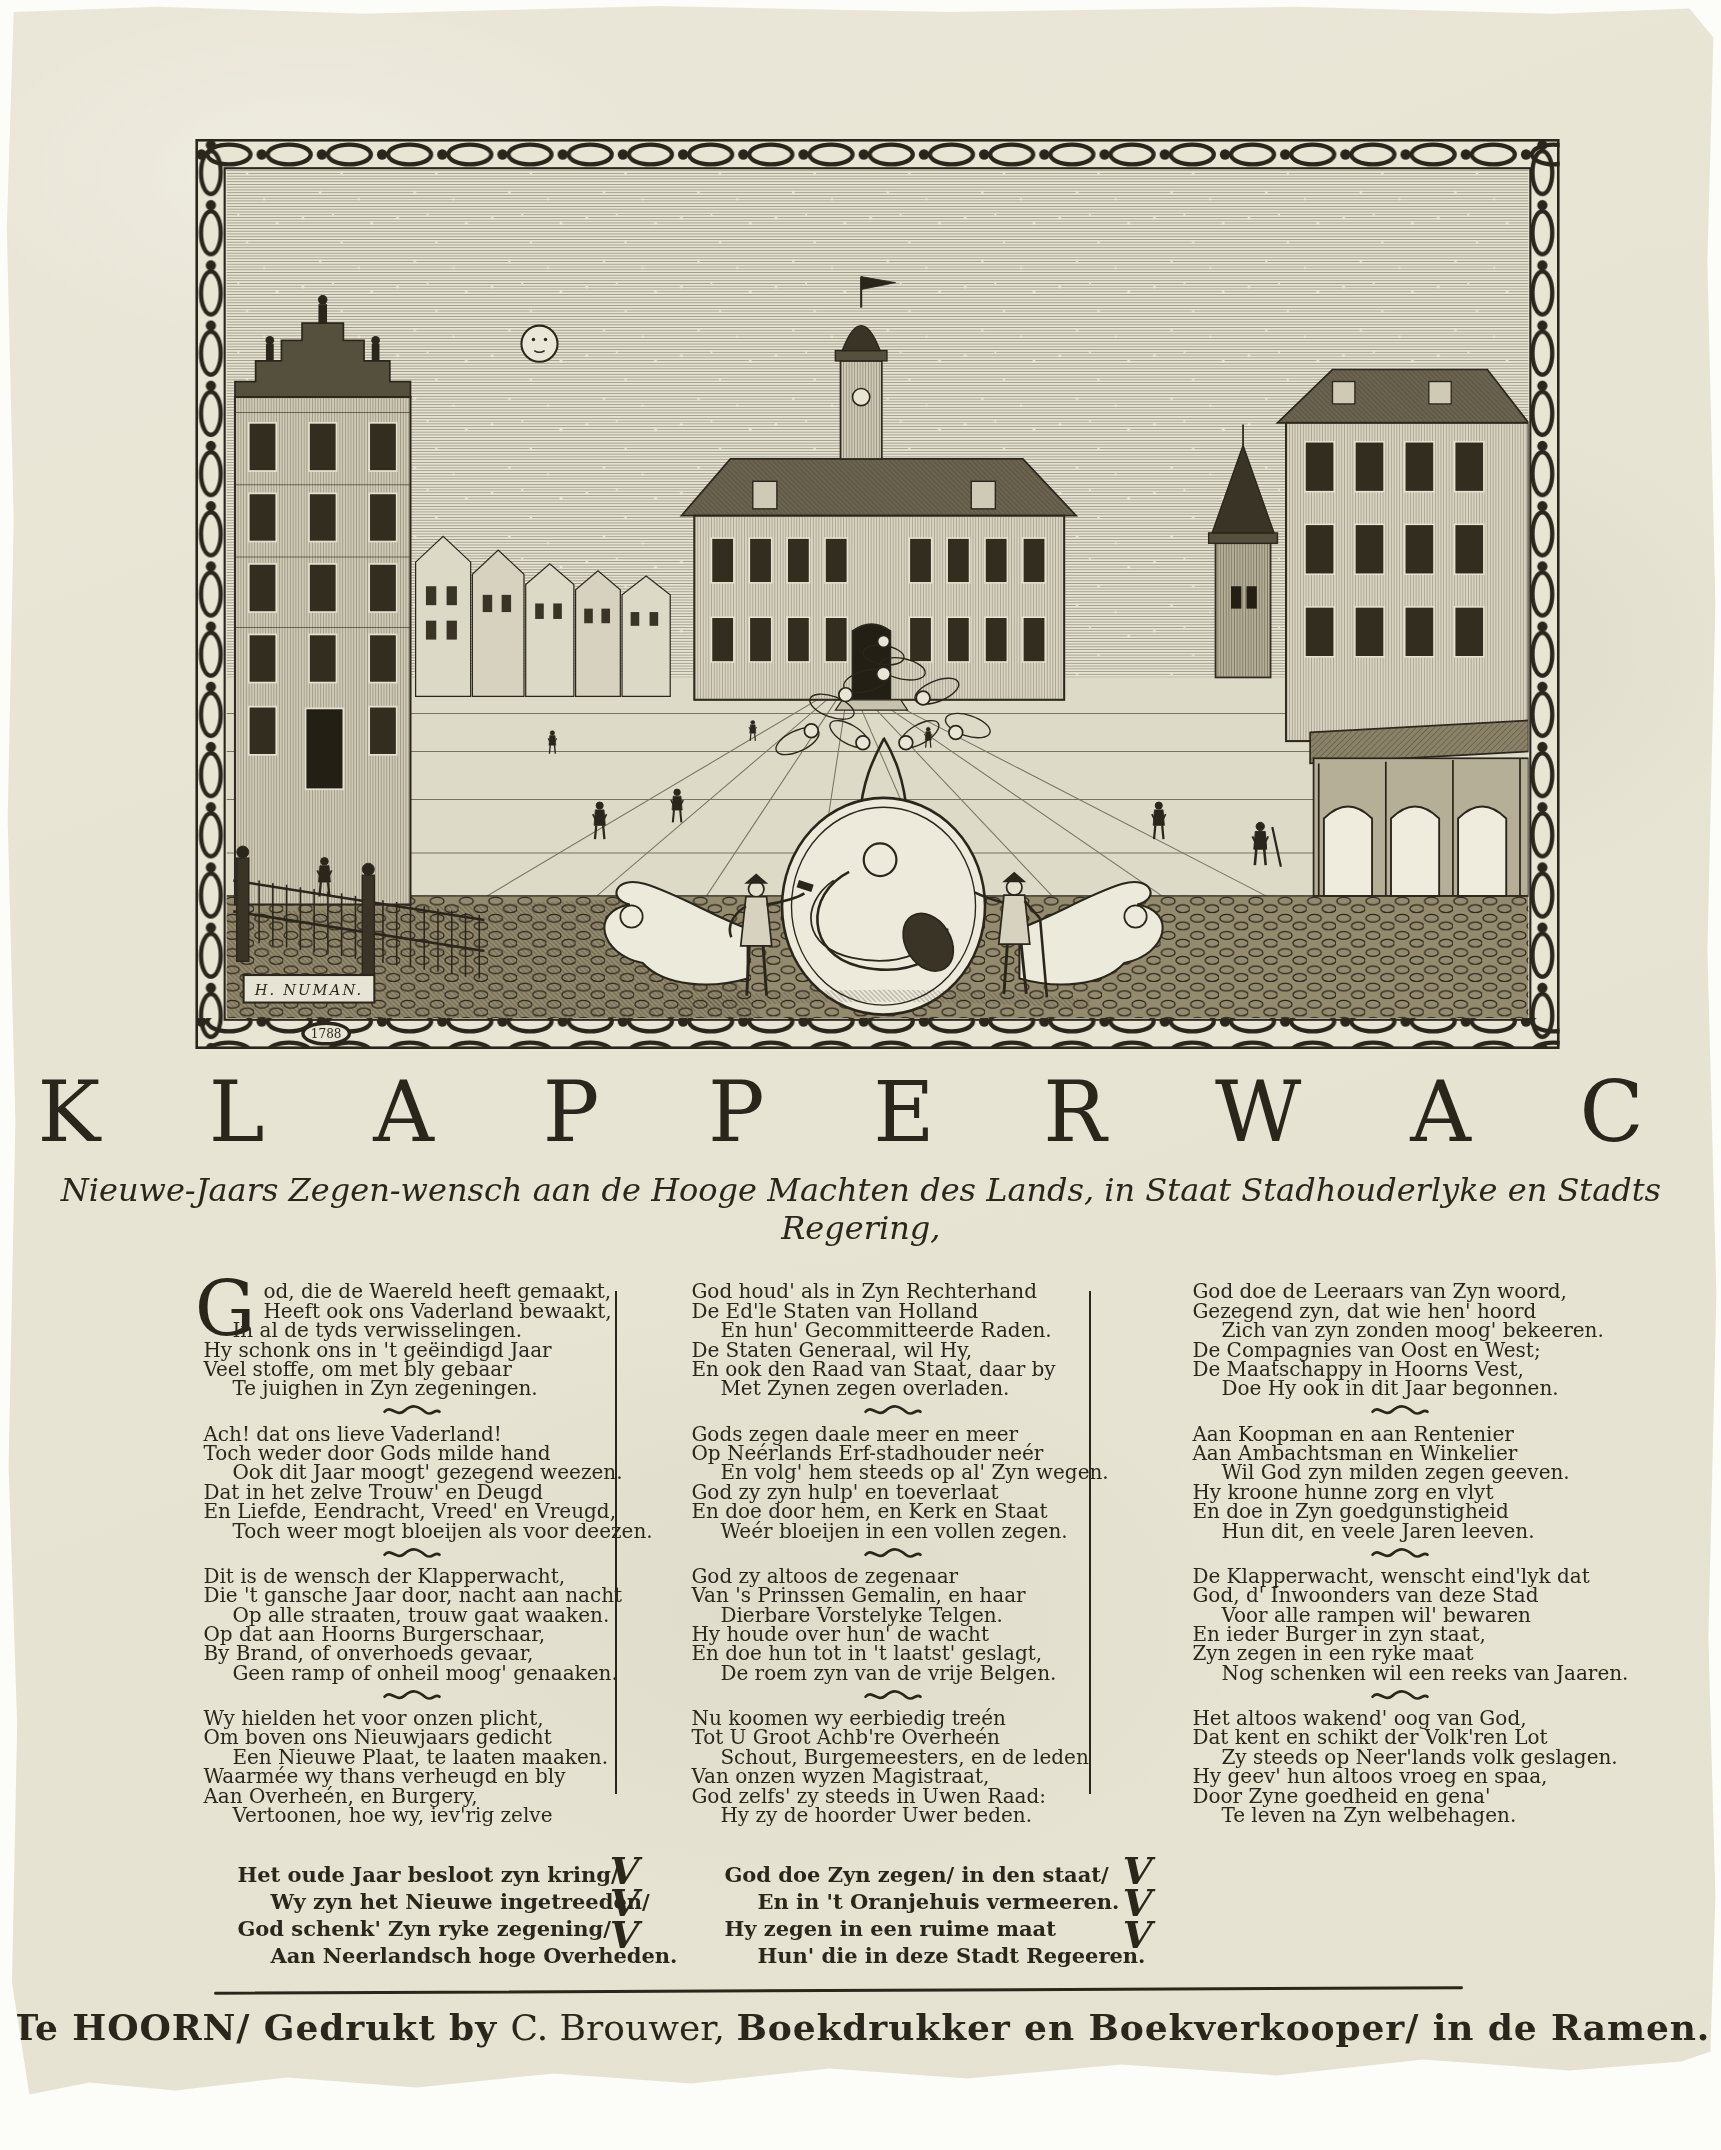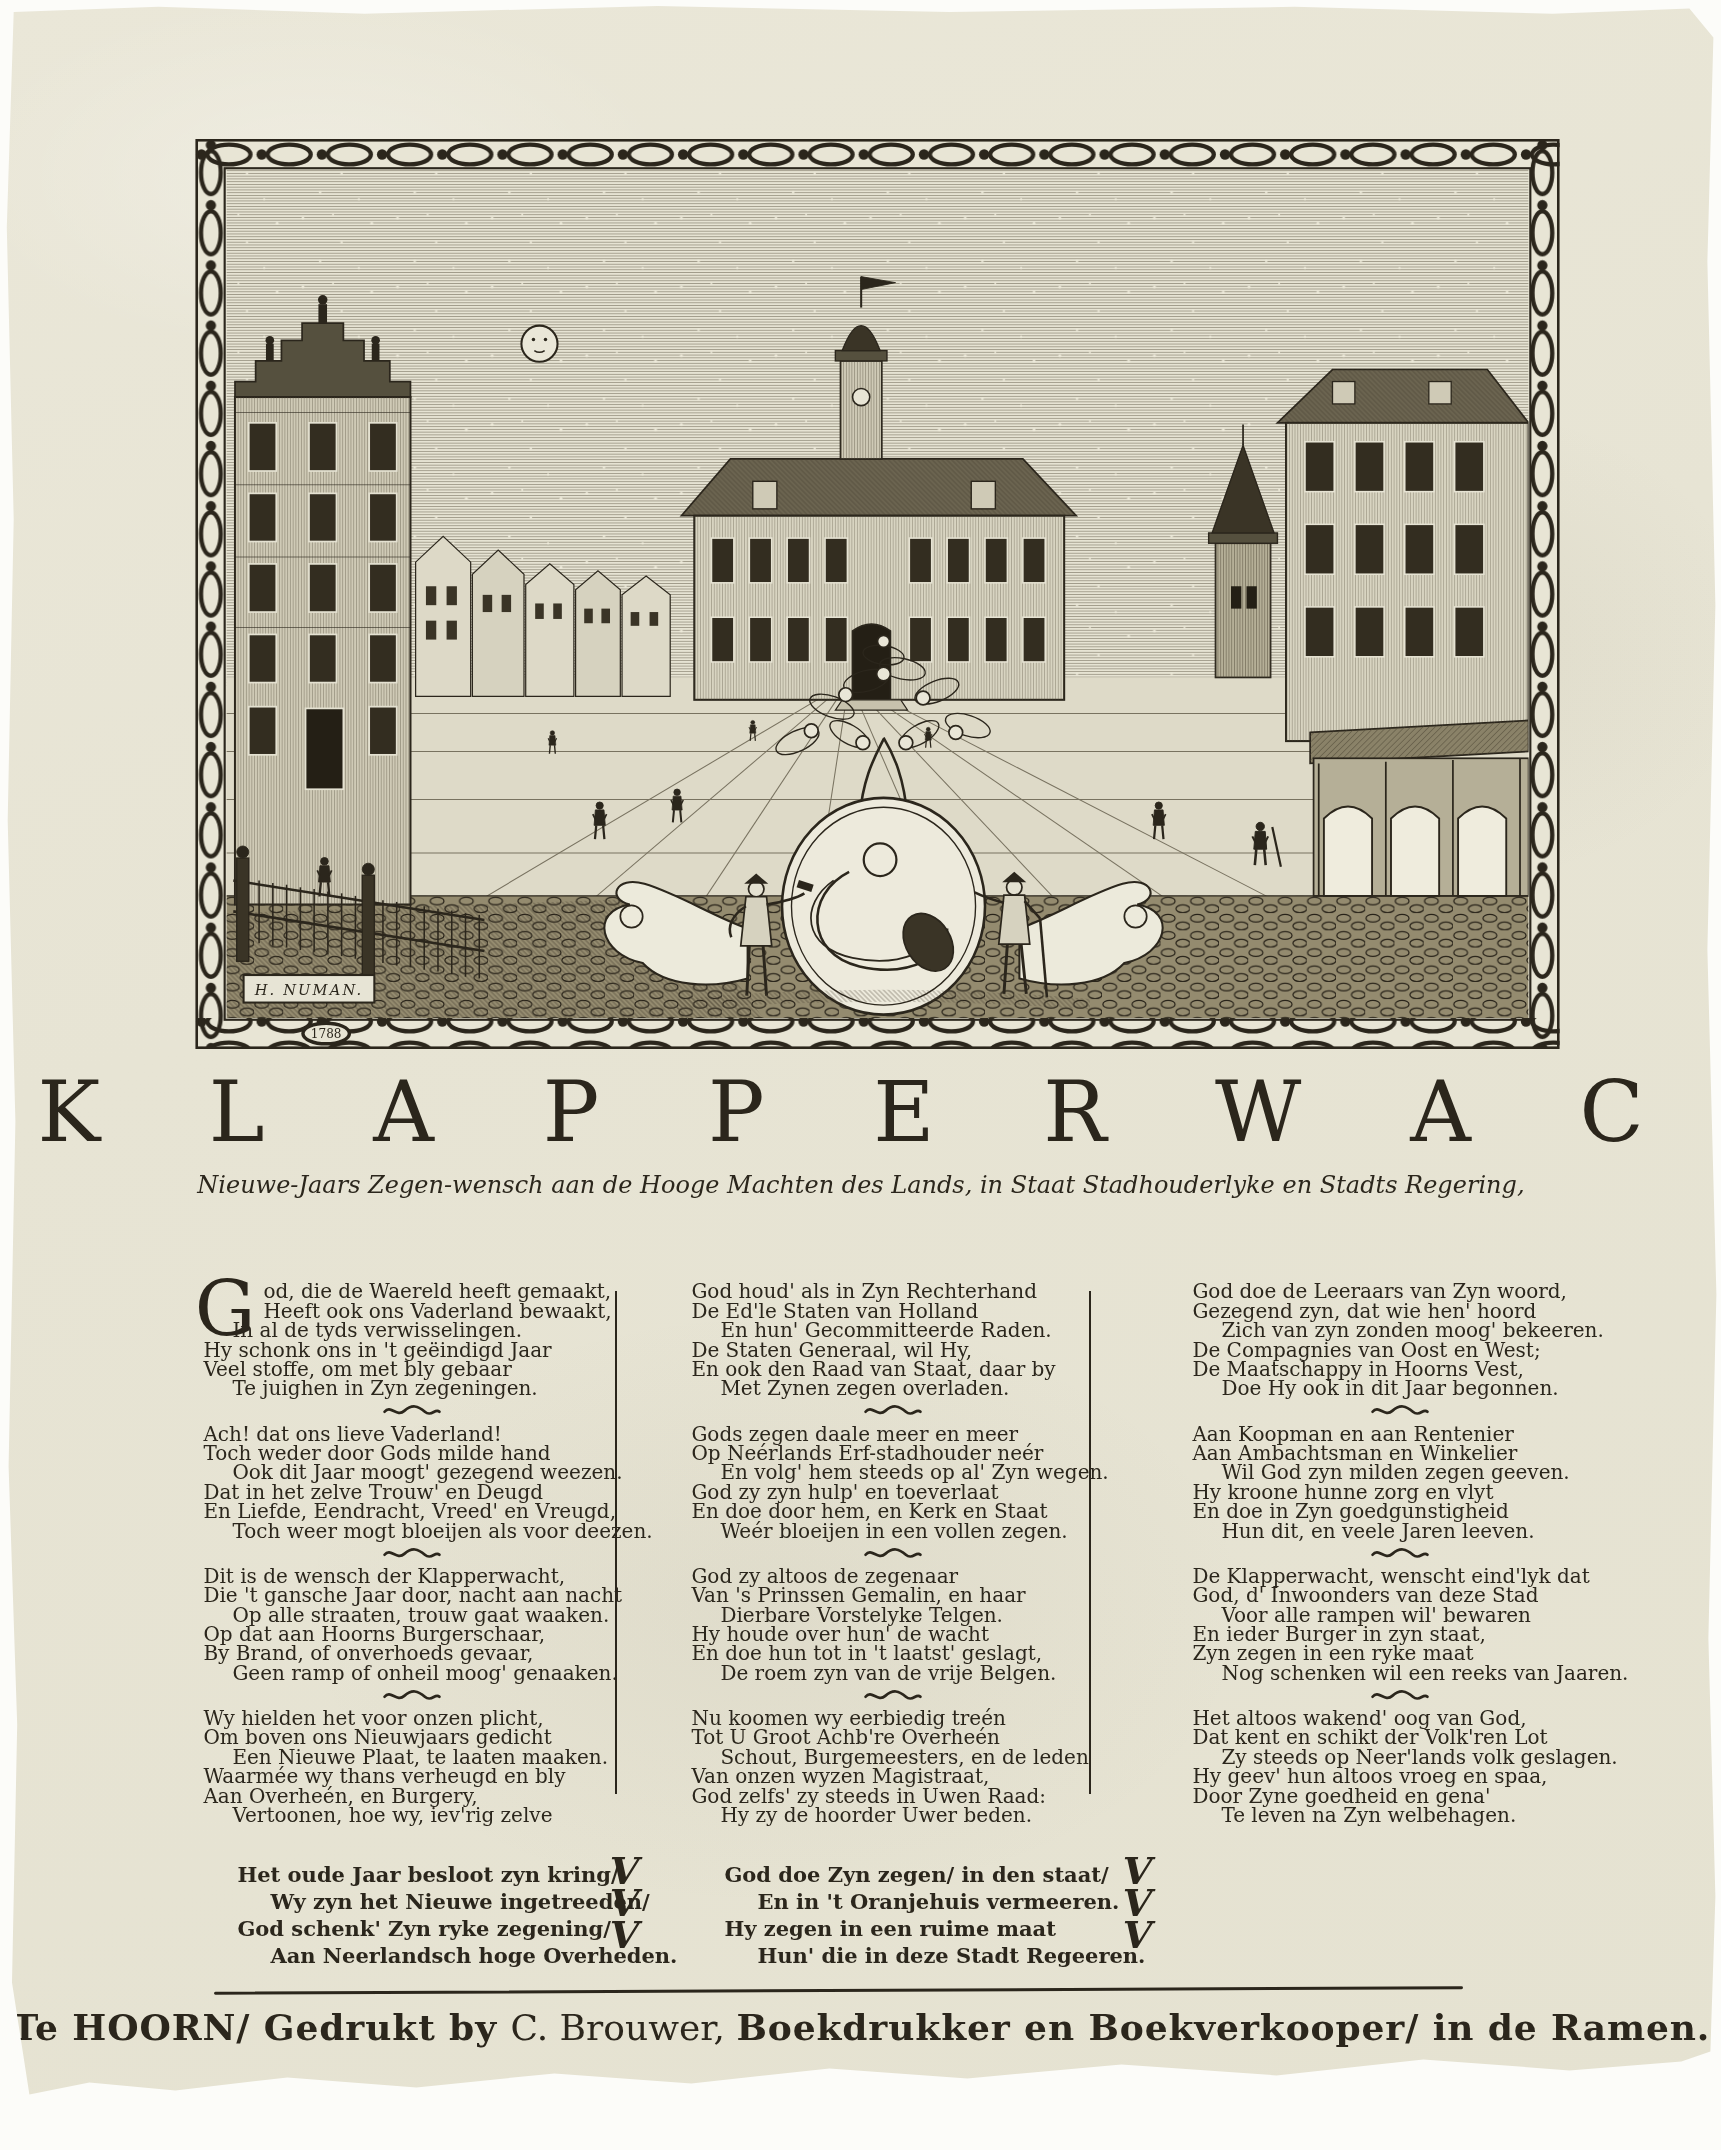--- a/index.html
+++ b/index.html
@@ -14,21 +14,21 @@
     clip-path:polygon(10.3px 8.6px,155px 3.4px,361px 10.3px,654px 2.6px,946px 8.6px,1291px 3.4px,1549px 10.3px,1686px 5.2px,
       1710px 34px,1704px 258px,1712px 602px,1704px 946px,1713px 1291px,1705px 1635px,1712px 1893px,1707px 2048px,
       1678px 2058px,1566px 2067px,1420px 2056px,1273px 2072px,1118px 2061px,964px 2075px,826px 2065px,688px 2080px,
       551px 2070px,413px 2084px,284px 2074px,172px 2087px,86px 2079px,26px 2091px,
       8.6px 1979px,13.8px 1721px,5.2px 1463px,12px 1118px,4.3px 817px,10.3px 516px,3.4px 224px);}
   .abs{position:absolute;}
   .engraving{left:192px;top:136px;width:1323px;height:910px;}
   .title{left:0;top:1060px;width:1715px;text-align:center;font-size:84px;
          letter-spacing:41px;padding-left:34px;box-sizing:border-box;white-space:nowrap;
          font-weight:normal;color:#2b261c;}
-  .subtitle{left:0;width:1715px;text-align:center;font-style:italic;font-size:24px;color:#2b261c;}
+  .subtitle{left:0;width:1715px;text-align:center;font-style:italic;font-size:32px;color:#2b261c;}
   .sub1{top:1168px;} .sub2{top:1220px;}
   .col{top:1279px;font-size:20px;line-height:19.4px;}
   .col1{left:200px;width:418px;} .col2{left:688px;width:404px;} .col3{left:1189px;width:415px;}
   .line{white-space:nowrap;}
   .line.indent{padding-left:29px;}
   .orn{height:22.4px;text-align:center;padding-top:3.4px;}
   .divider{width:1.7px;background:#2b261c;top:1288px;height:503px;}
   .div1{left:612px;} .div2{left:1086px;}
   .has-dropcap{position:relative;}
   .dropcap{position:absolute;left:-8.6px;top:-5.2px;font-size:76px;line-height:64px;

